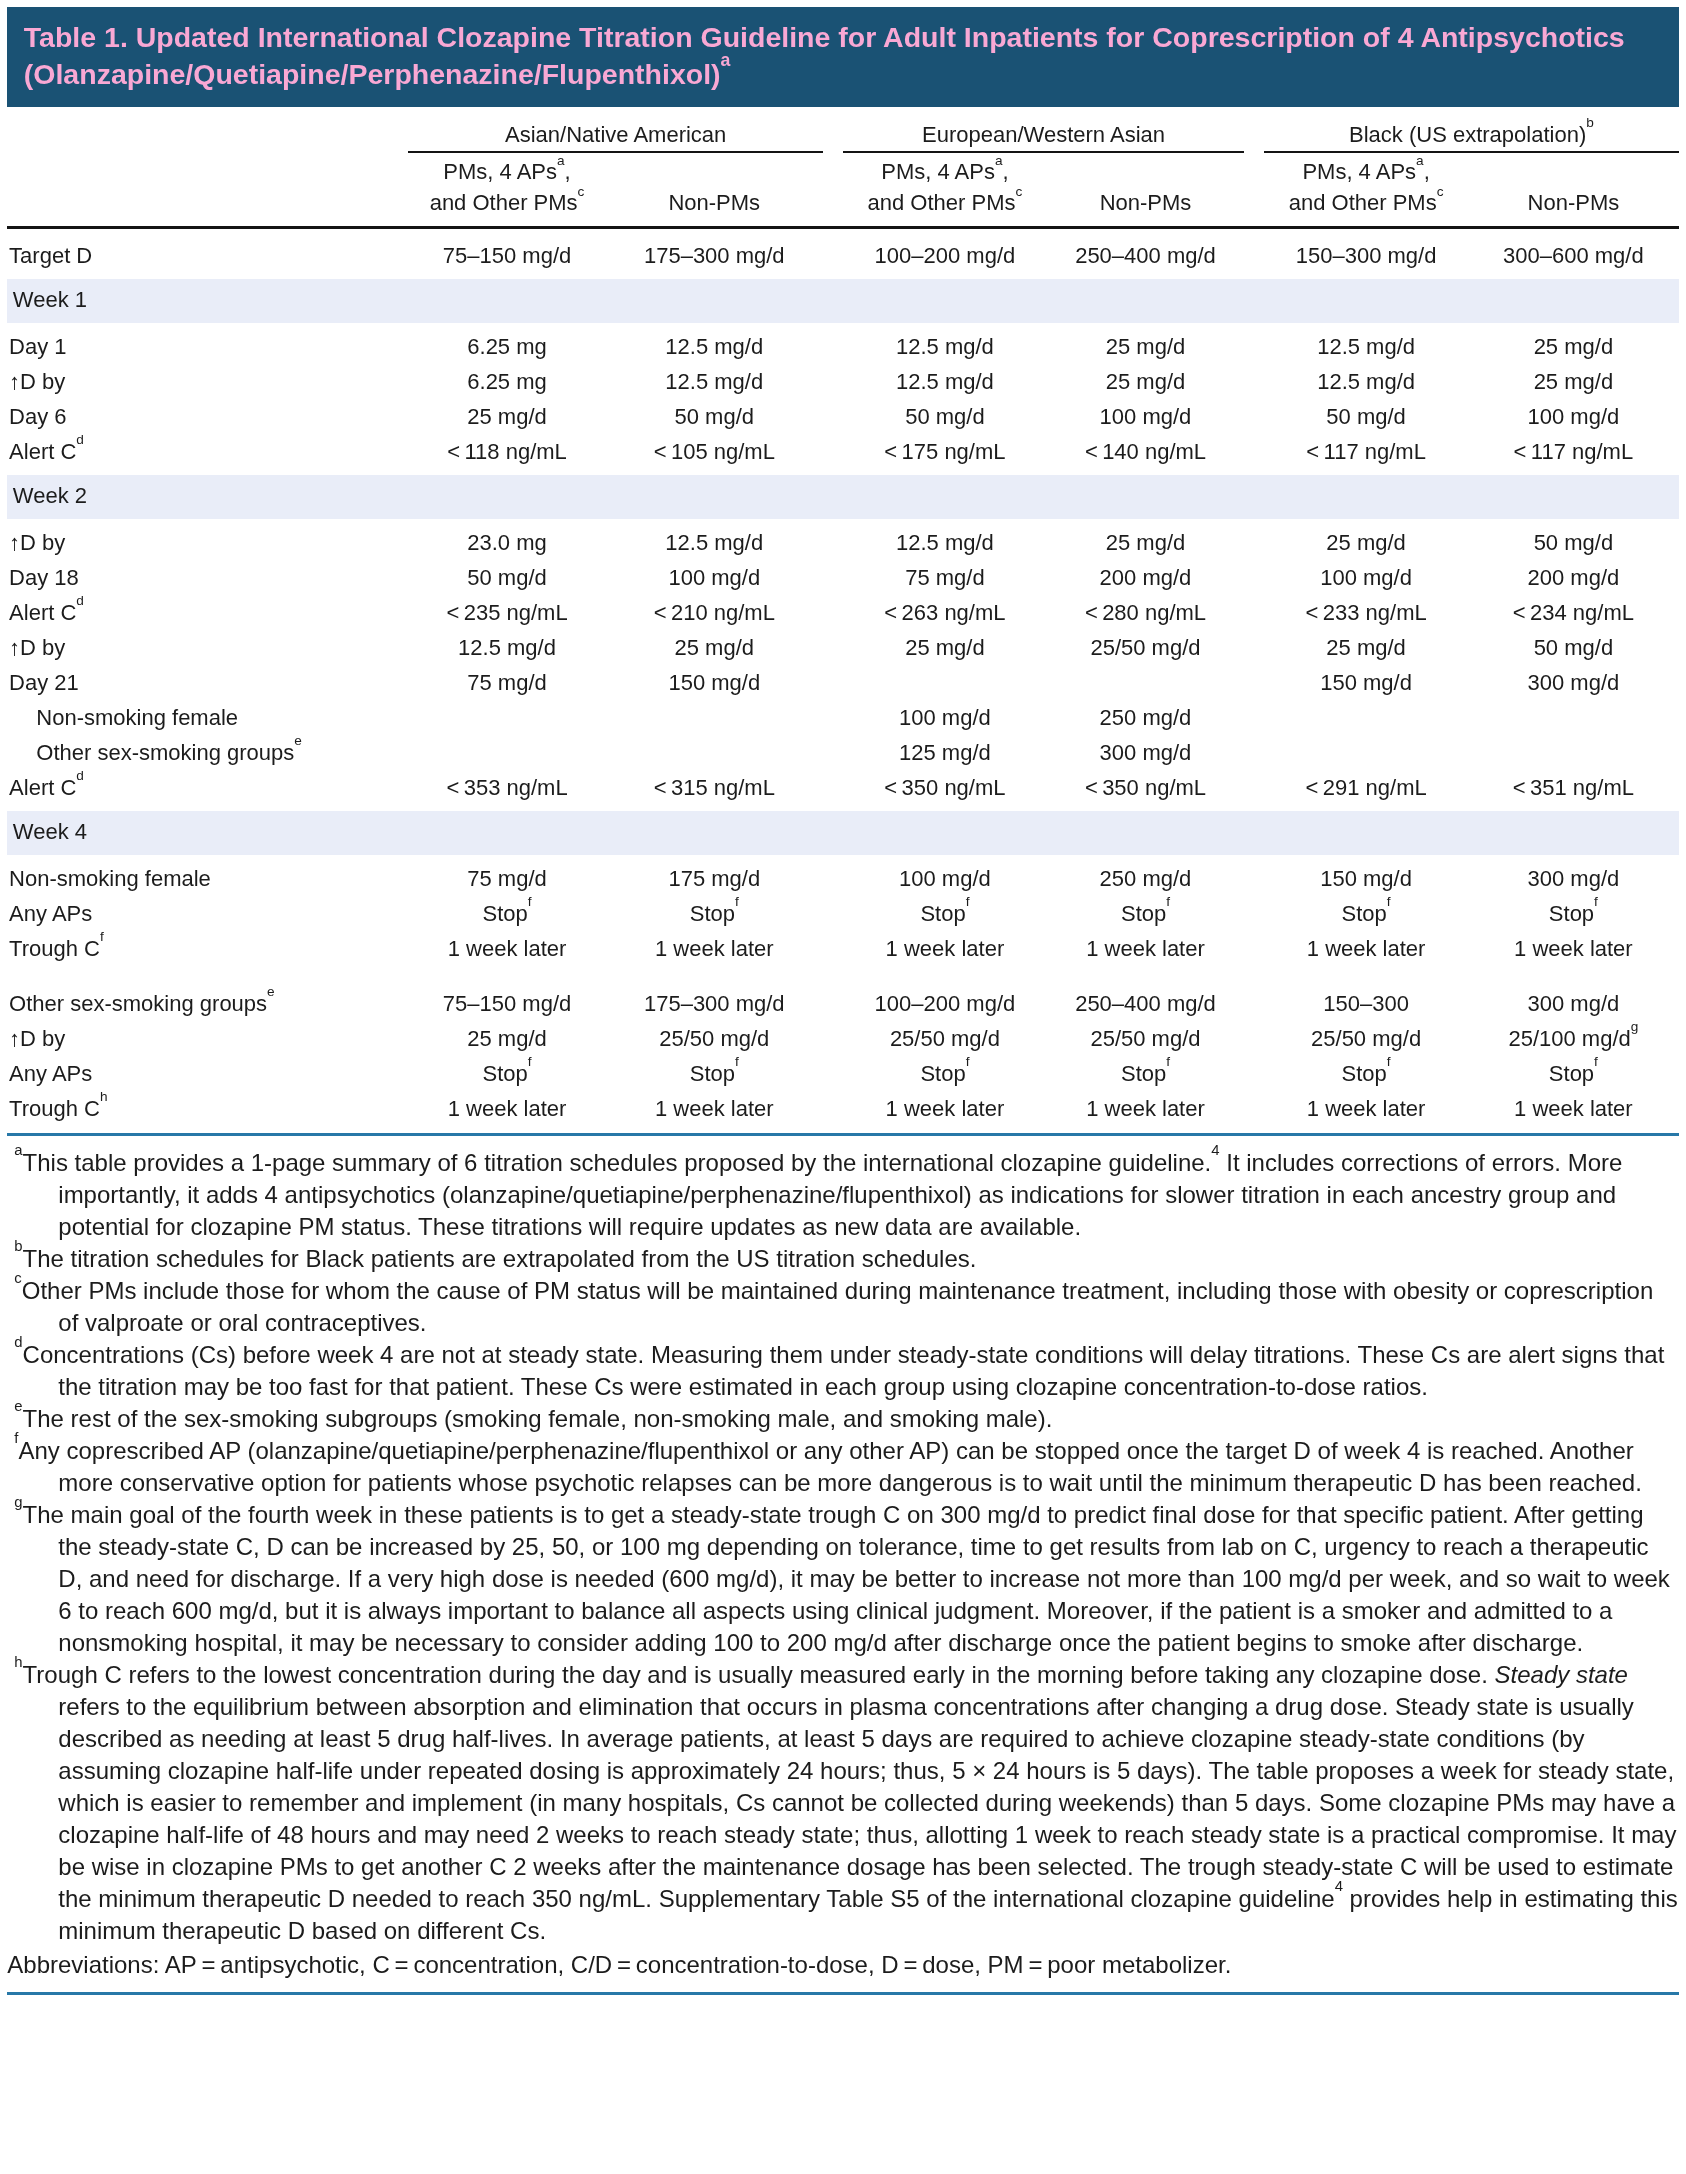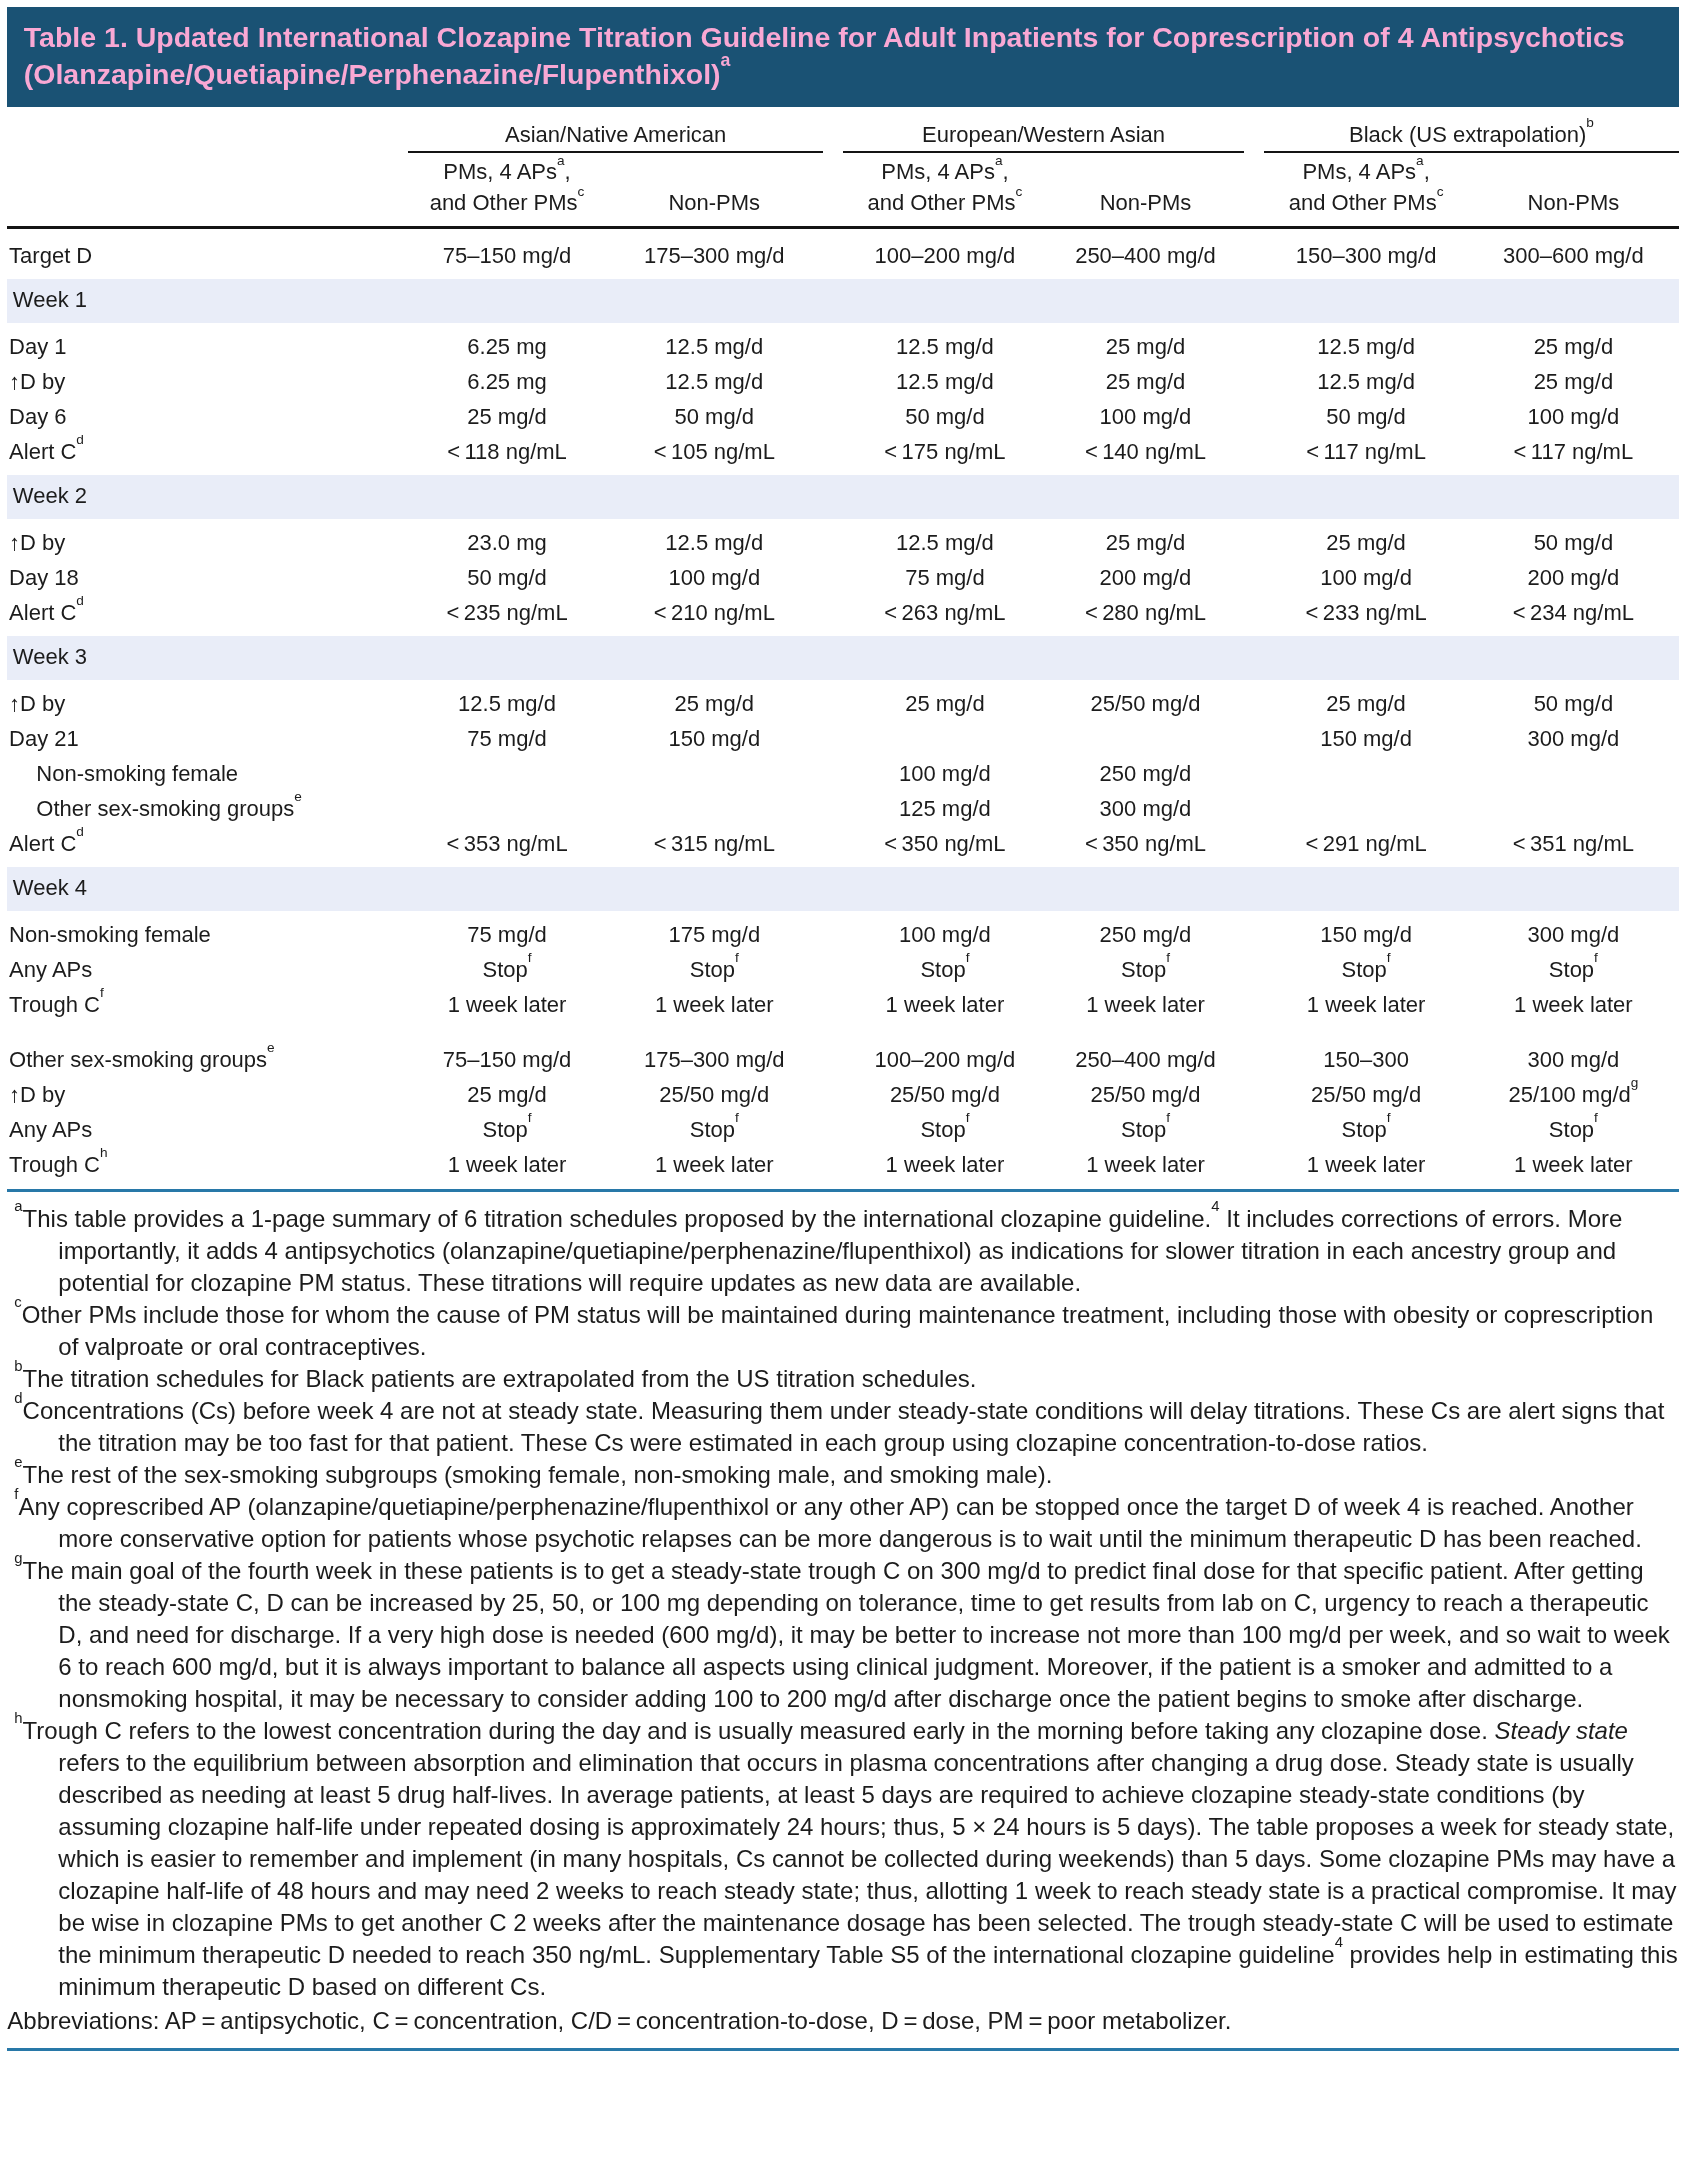--- a/index.html
+++ b/index.html
@@ -221,23 +221,20 @@
             <td class="lbl">Alert C<sup>d</sup></td>
             <td class="val">&lt; 235 ng/mL</td>
             <td class="val">&lt; 210 ng/mL</td>
             <td class="sp"></td>
             <td class="val">&lt; 263 ng/mL</td>
             <td class="val">&lt; 280 ng/mL</td>
             <td class="sp"></td>
             <td class="val">&lt; 233 ng/mL</td>
             <td class="val">&lt; 234 ng/mL</td>
           </tr>
-          <tr class="band">
-            <td class="band-label" colspan="9">Week 3</td>
-          </tr>
           <tr>
             <td class="lbl">↑D by</td>
             <td class="val">12.5 mg/d</td>
             <td class="val">25 mg/d</td>
             <td class="sp"></td>
             <td class="val">25 mg/d</td>
             <td class="val">25/50 mg/d</td>
             <td class="sp"></td>
             <td class="val">25 mg/d</td>
             <td class="val">50 mg/d</td>
@@ -365,22 +362,22 @@
             <td class="sp"></td>
             <td class="val">1 week later</td>
             <td class="val">1 week later</td>
           </tr>
         </tbody>
     </table>
   </div>
 
   <section class="footnotes">
       <p class="fn"><sup>a</sup>This table provides a 1-page summary of 6 titration schedules proposed by the international clozapine guideline.<sup>4</sup> It includes corrections of errors. More importantly, it adds 4 antipsychotics (olanzapine/quetiapine/perphenazine/flupenthixol) as indications for slower titration in each ancestry group and potential for clozapine PM status. These titrations will require updates as new data are available.</p>
+      <p class="fn"><sup>b</sup>The titration schedules for Black patients are extrapolated from the US titration schedules.</p>
       <p class="fn"><sup>c</sup>Other PMs include those for whom the cause of PM status will be maintained during maintenance treatment, including those with obesity or coprescription of valproate or oral contraceptives.</p>
-      <p class="fn"><sup>b</sup>The titration schedules for Black patients are extrapolated from the US titration schedules.</p>
       <p class="fn"><sup>d</sup>Concentrations (Cs) before week 4 are not at steady state. Measuring them under steady-state conditions will delay titrations. These Cs are alert signs that the titration may be too fast for that patient. These Cs were estimated in each group using clozapine concentration-to-dose ratios.</p>
       <p class="fn"><sup>e</sup>The rest of the sex-smoking subgroups (smoking female, non-smoking male, and smoking male).</p>
       <p class="fn"><sup>f</sup>Any coprescribed AP (olanzapine/quetiapine/perphenazine/flupenthixol or any other AP) can be stopped once the target D of week 4 is reached. Another more conservative option for patients whose psychotic relapses can be more dangerous is to wait until the minimum therapeutic D has been reached.</p>
       <p class="fn"><sup>g</sup>The main goal of the fourth week in these patients is to get a steady-state trough C on 300 mg/d to predict final dose for that specific patient. After getting the steady-state C, D can be increased by 25, 50, or 100 mg depending on tolerance, time to get results from lab on C, urgency to reach a therapeutic D, and need for discharge. If a very high dose is needed (600 mg/d), it may be better to increase not more than 100 mg/d per week, and so wait to week 6 to reach 600 mg/d, but it is always important to balance all aspects using clinical judgment.  Moreover, if the patient is a smoker and admitted to a nonsmoking hospital, it may be necessary to consider adding 100 to 200 mg/d after discharge once the patient begins to smoke after discharge.</p>
       <p class="fn"><sup>h</sup>Trough C refers to the lowest concentration during the day and is usually measured early in the morning before taking any clozapine dose. <i>Steady state</i> refers to the equilibrium between absorption and elimination that occurs in plasma concentrations after changing a drug dose. Steady state is usually described as needing at least 5 drug half-lives. In average patients, at least 5 days are required to achieve clozapine steady-state conditions (by assuming clozapine half-life under repeated dosing is approximately 24 hours; thus, 5 × 24 hours is 5 days). The table proposes a week for steady state, which is easier to remember and implement (in many hospitals, Cs cannot be collected during weekends) than 5 days. Some clozapine PMs may have a clozapine half-life of 48 hours and may need 2 weeks to reach steady state; thus, allotting 1 week to reach steady state is a practical compromise. It may be wise in clozapine PMs to get another C 2 weeks after the maintenance dosage has been selected. The trough steady-state C will be used to estimate the minimum therapeutic D needed to reach 350 ng/mL. Supplementary Table S5 of the international clozapine guideline<sup>4</sup> provides help in estimating this minimum therapeutic D based on different Cs.</p>
     </section>
 
   <div class="abbrev">Abbreviations: AP = antipsychotic, C = concentration, C/D = concentration-to-dose, D = dose, PM = poor metabolizer.</div>
 
 </div>

